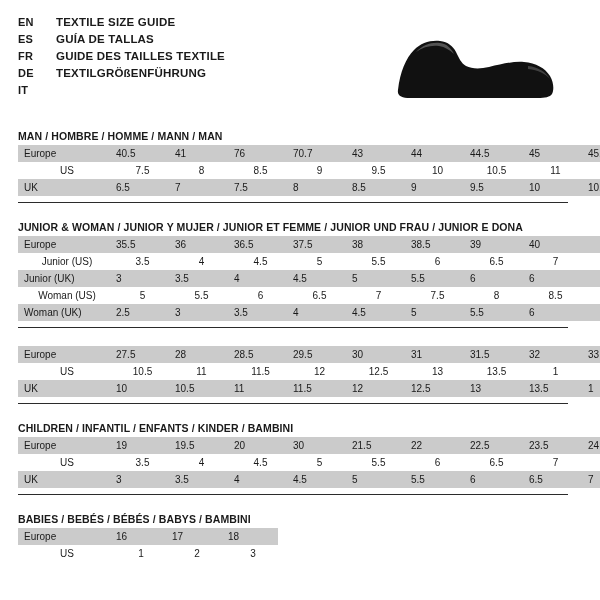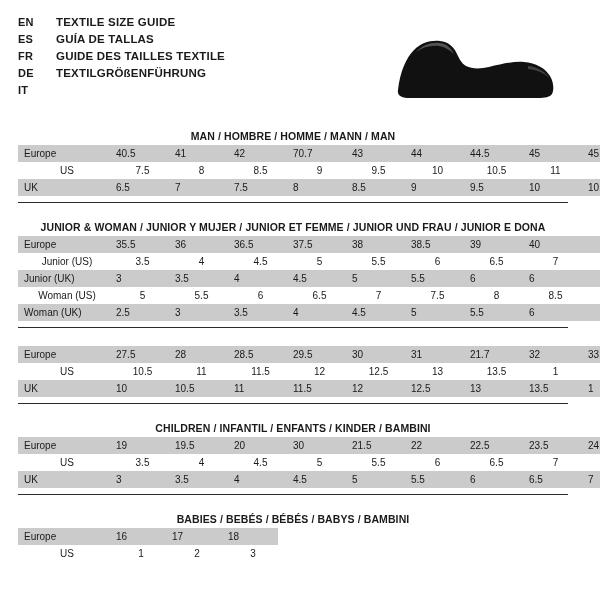--- a/index.html
+++ b/index.html
@@ -66,21 +66,20 @@
     margin-top: 22px;
   }
   .table-block.tight {
     margin-top: 18px;
   }
   .group-title {
     font-size: 10.5px;
     font-weight: bold;
     letter-spacing: 0.1px;
     margin-bottom: 3px;
-    text-align: center;
   }
   table {
     border-collapse: collapse;
     table-layout: fixed;
     font-size: 10px;
   }
   table.w-full { width: 564px; }
   table.w-babies { width: 235px; }
 
   td {
@@ -152,21 +151,21 @@
 
 
   <div class="table-block">
     <div class="group-title">MAN / HOMBRE / HOMME / MANN / MAN</div>
     <table class="w-full">
       <tbody>
           <tr class="shaded">
         <td class="label">Europe</td>
         <td class="cell">40.5</td>
         <td class="cell">41</td>
-        <td class="cell">42</td>
+        <td class="cell">76</td>
         <td class="cell">70.7</td>
         <td class="cell">43</td>
         <td class="cell">44</td>
         <td class="cell">44.5</td>
         <td class="cell">45</td>
         <td class="cell">45.5</td>
 
       </tr>
       <tr class="plain">
         <td class="label">US</td>
@@ -277,21 +276,21 @@
     <table class="w-full">
       <tbody>
           <tr class="shaded">
         <td class="label">Europe</td>
         <td class="cell">27.5</td>
         <td class="cell">28</td>
         <td class="cell">28.5</td>
         <td class="cell">29.5</td>
         <td class="cell">30</td>
         <td class="cell">31</td>
-        <td class="cell">21.7</td>
+        <td class="cell">31.5</td>
         <td class="cell">32</td>
         <td class="cell">33</td>
 
       </tr>
       <tr class="plain">
         <td class="label">US</td>
         <td class="cell">10.5</td>
         <td class="cell">11</td>
         <td class="cell">11.5</td>
         <td class="cell">12</td>

